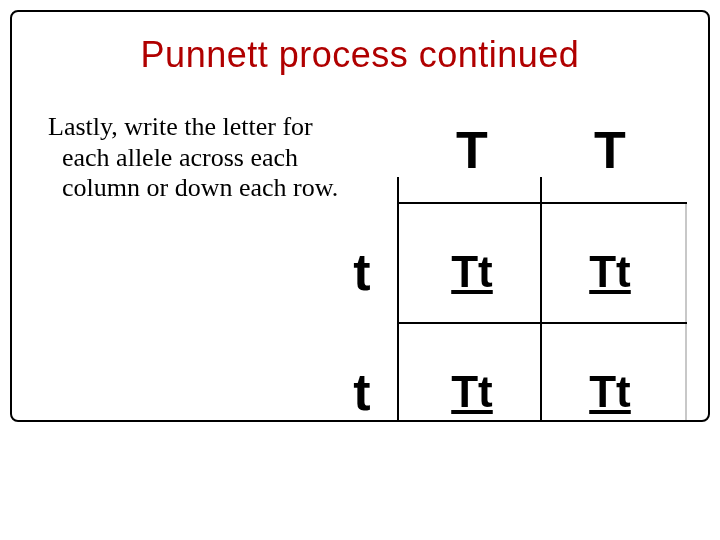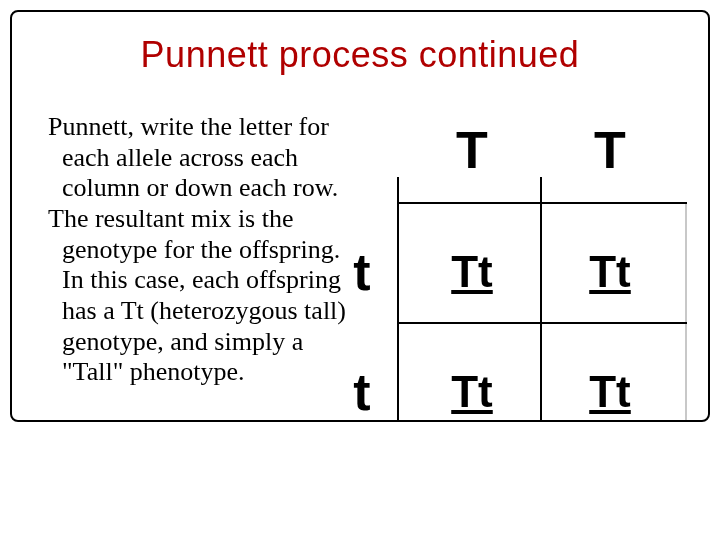--- a/index.html
+++ b/index.html
@@ -88,22 +88,21 @@
   .v3, .h3 { background: #c8c8c8; }
 </style>
 </head>
 <body>
 
 <div class="slide">
 
   <div class="title">Punnett process continued</div>
 
   <div class="body">
-    <p>Punnett, write the letter for each allele across each column or down each row.</p>
-    <p>The resultant mix is the genotype for the offspring.  In this case, each offspring has a Tt (heterozygous tall) genotype, and simply a "Tall" phenotype.</p>
+    <p>Lastly, write the letter for each allele across each column or down each row.</p>
   </div>
 
   <div class="punnett">
     <div class="grid">
       <div class="vline v1"></div>
       <div class="vline v2"></div>
       <div class="vline v3"></div>
       <div class="hline h1"></div>
       <div class="hline h2"></div>
       <div class="hline h3"></div>

